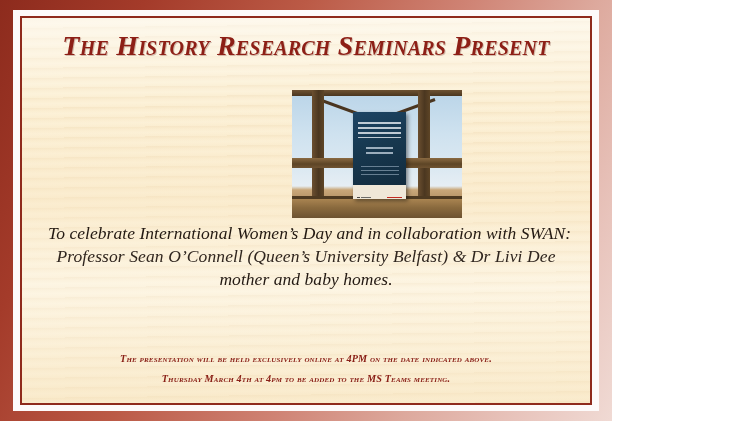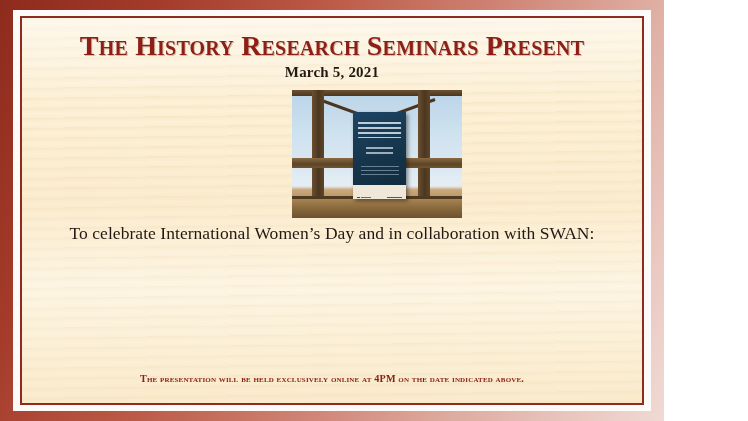--- a/index.html
+++ b/index.html
@@ -5,34 +5,35 @@
 <style>
   html, body {
     margin: 0;
     padding: 0;
     background: #ffffff;
   }
 
   
   .poster {
     position: relative;
-    width: 664px;
+    width: 612px;
     height: 421px;
     overflow: hidden;
     font-family: "Liberation Serif", "DejaVu Serif", serif;
     
     background:
       linear-gradient(115deg,
         #8d2b1d 0%,
         #a43b2a 18%,
         #bb5a46 38%,
         #cf8374 58%,
         #dda99d 74%,
         #e8c4bc 88%,
         #f0dad4 100%);
+    font-style: italic;
   }
 
   
   .ring-white {
     position: absolute;
     left: 13px;  top: 10px;
     right: 13px; bottom: 10px;
     background: #fdfafa;
   }
 
@@ -258,21 +259,20 @@
 
 <div class="poster">
 
   <div class="ring-white"></div>
   <div class="ring-line"></div>
 
   <div class="page">
 
     <div class="headline">The History Research Seminars Present</div>
 
-    <div class="date-line">March 5, 2021</div>
 
     <div class="photo-wrap">
       <div class="photo">
         <div class="beam-h-top"></div>
         <div class="brace b1"></div>
         <div class="brace b2"></div>
         <div class="mullion m1"></div>
         <div class="mullion m2"></div>
         <div class="beam-h-mid"></div>
         <div class="beam-sill2"></div>
@@ -285,20 +285,23 @@
           <div class="book-footer">
             <div class="logo-left"></div>
             <div class="logo-right"></div>
           </div>
         </div>
       </div>
     </div>
 
     <div class="body-block">
       <div class="body-strong">To celebrate International Women’s Day and in collaboration with SWAN:</div>
+      <div class="body-light">Professor Sean O’Connell (Queen’s University Belfast) &amp; Dr Livi Dee</div>
+      <div class="body-strong">mother and baby homes.</div>
     </div>
 
     <div class="fineprint">
       <div>The presentation will be held exclusively online at 4PM on the date indicated above.</div>
+      <div>Thursday March 4th at 4pm to be added to the MS Teams meeting.</div>
     </div>
 
   </div>
 </div>
 
 </body></html>

